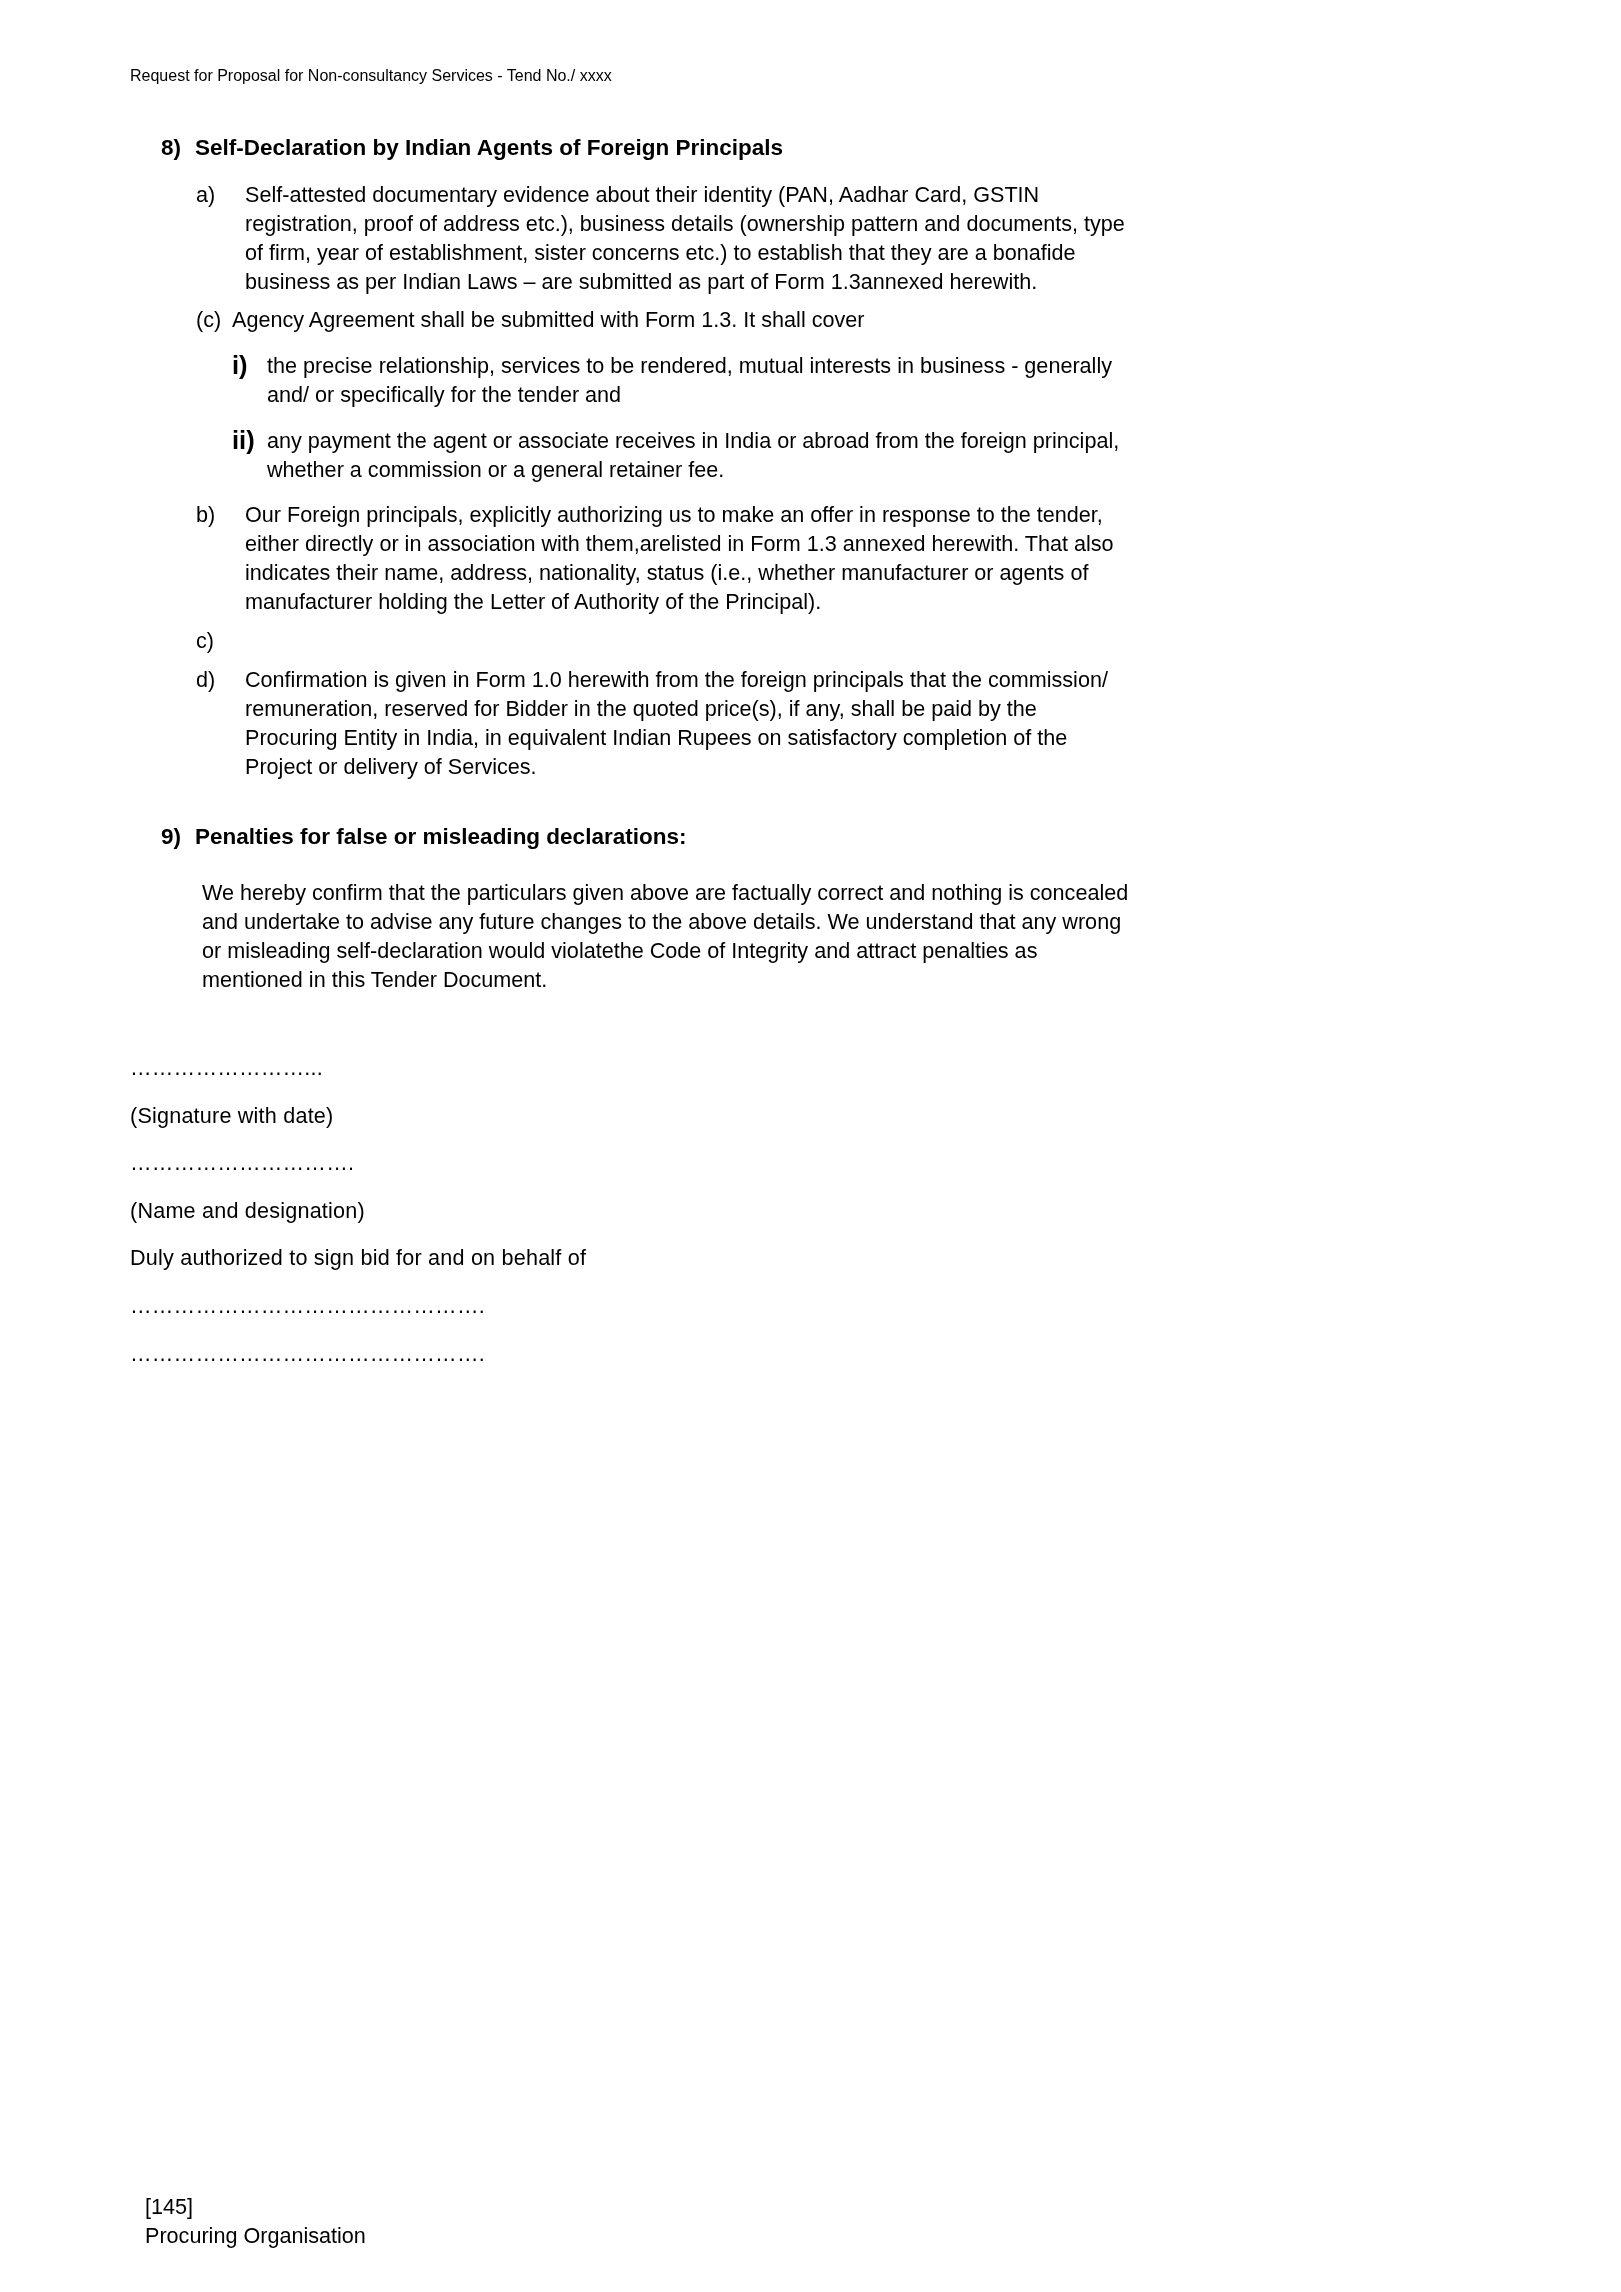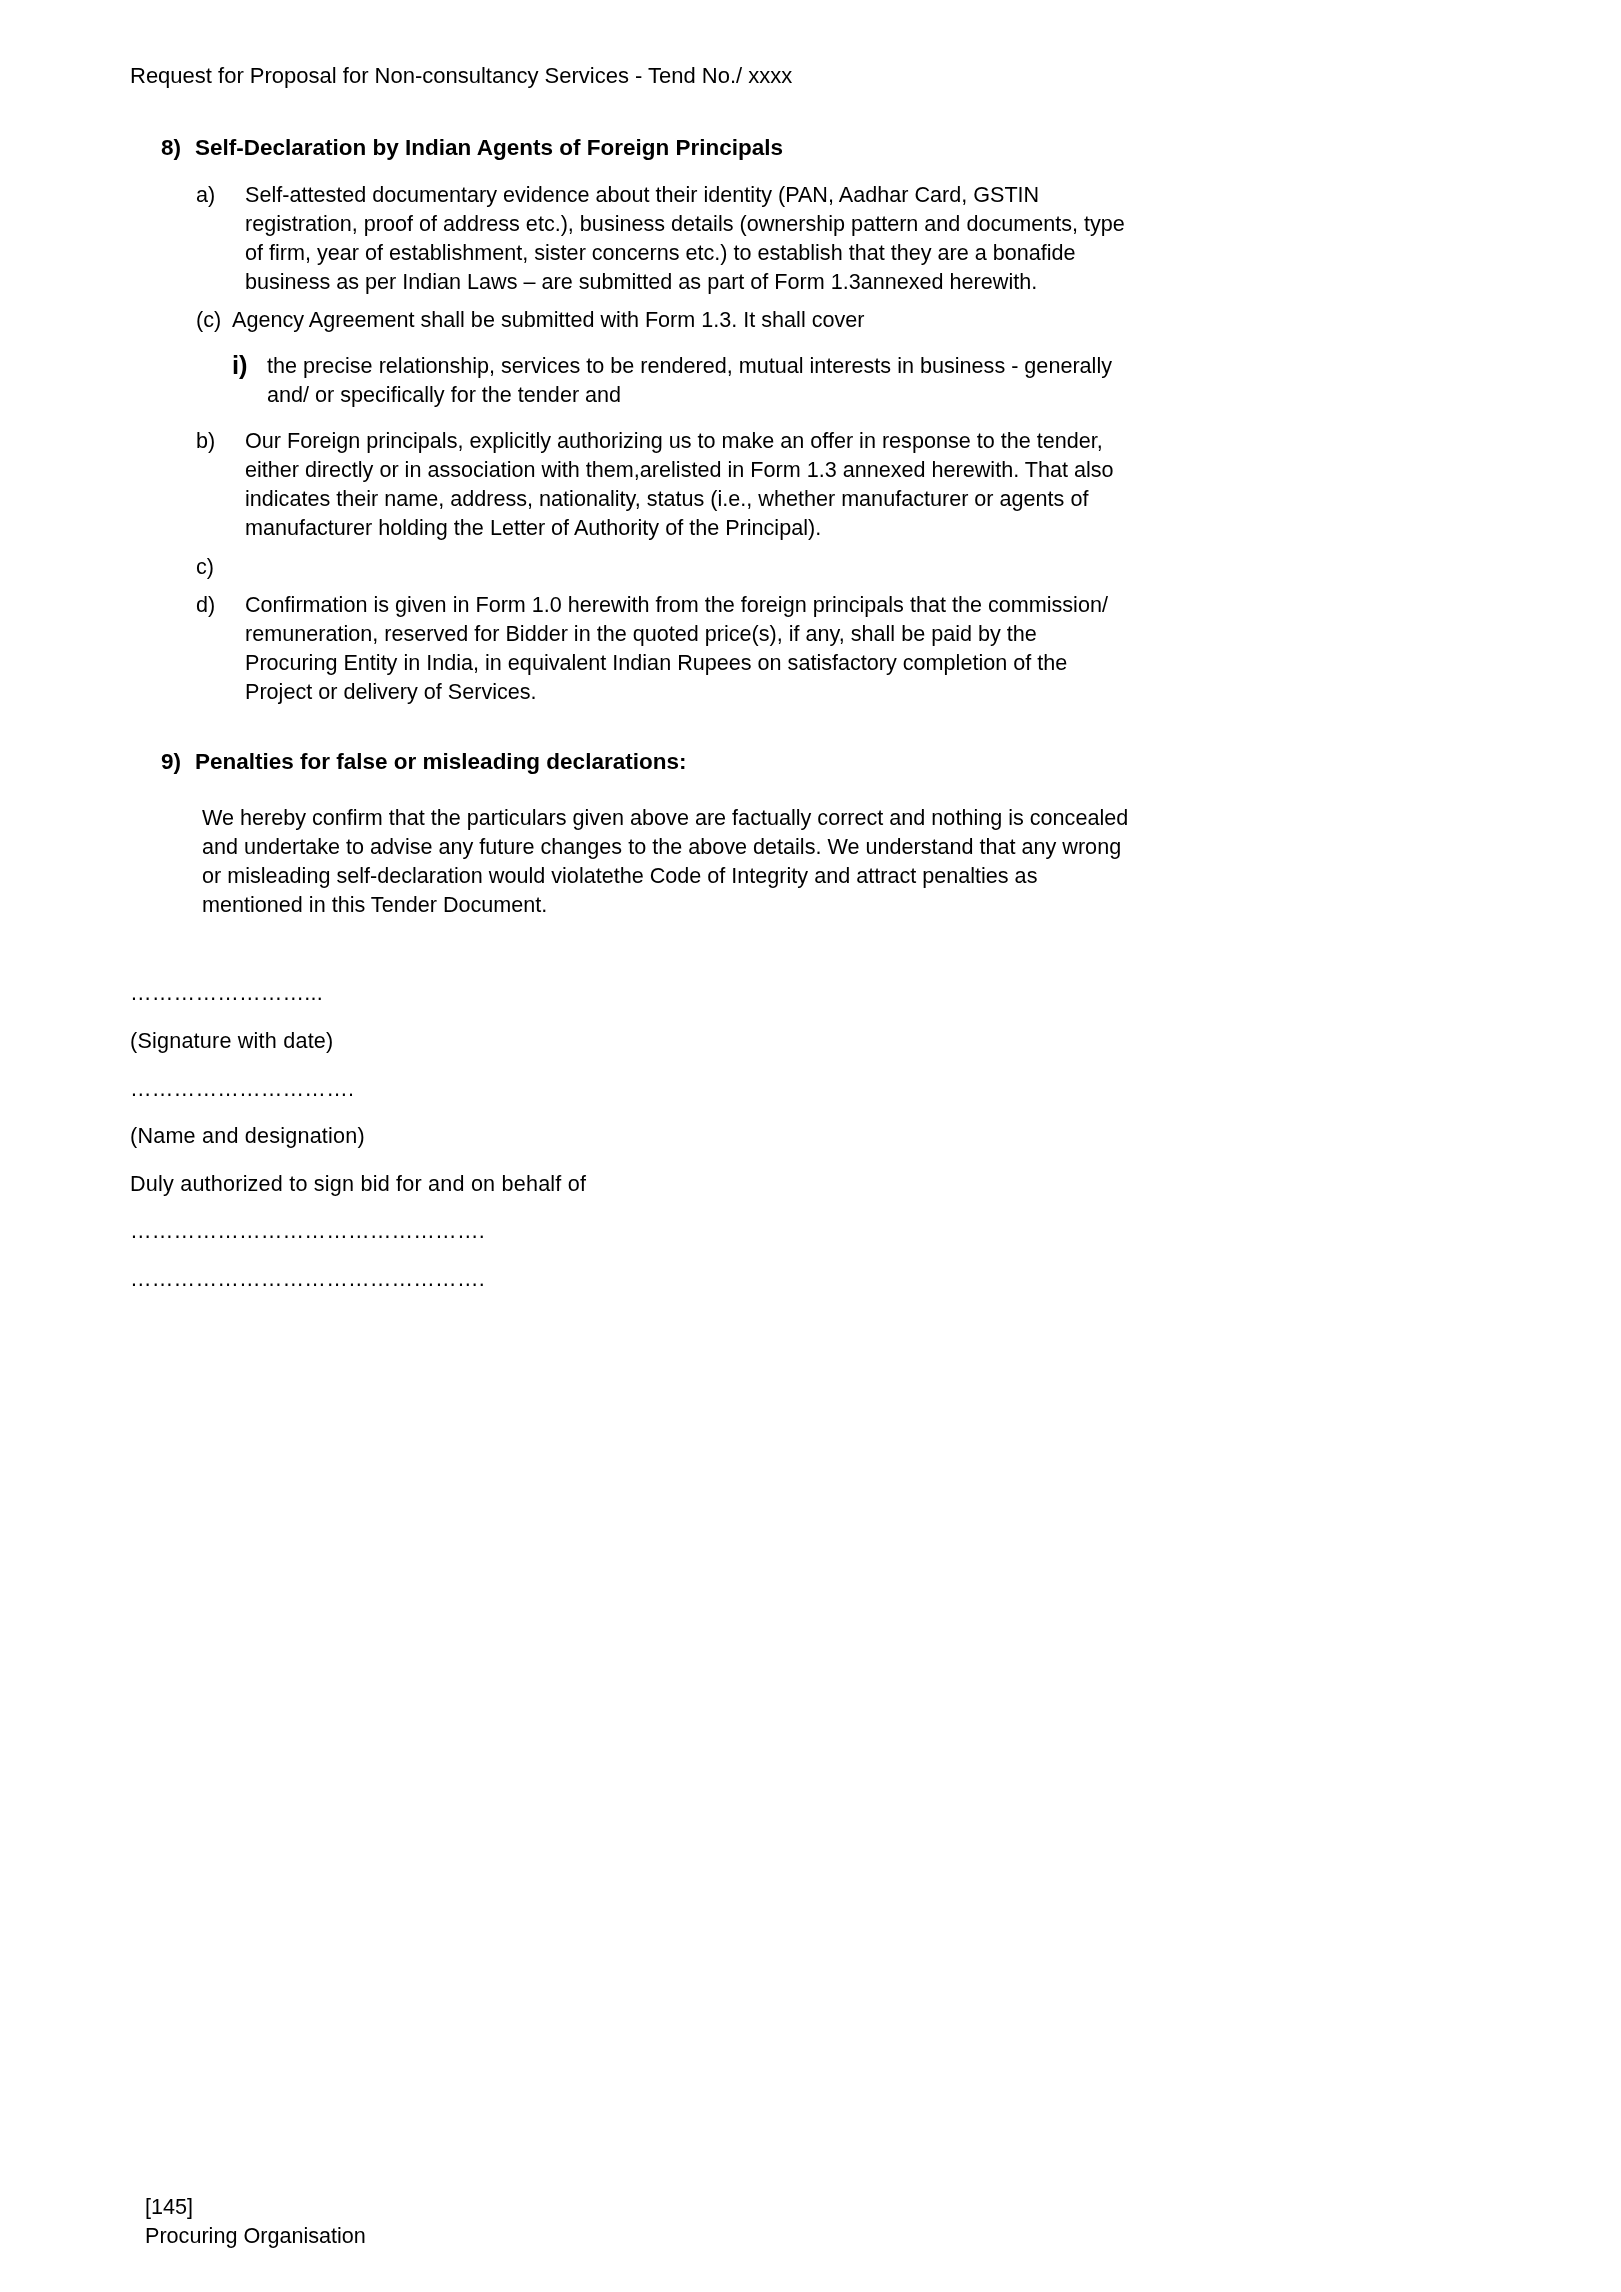--- a/index.html
+++ b/index.html
@@ -12,21 +12,21 @@
     overflow: hidden;
     color: #000000;
     font-family: "Liberation Sans", sans-serif;
     font-size: 21.6px;
     line-height: 29px;
   }
   .doc-header {
     position: absolute;
     top: 61px;
     left: 130px;
-    font-size: 22px;
+    font-size: 16px;
   }
   .content {
     position: absolute;
     top: 133px;
     left: 130px;
     width: 1006px;
   }
   .section-heading {
     display: flex;
     padding-left: 31px;
@@ -96,20 +96,24 @@
     <div class="item tight">
       <span class="marker">(c)</span>
       <div class="item-text">Agency Agreement shall be submitted with Form 1.3. It shall cover</div>
     </div>
 
     <div class="subitem">
       <span class="sub-marker">i)</span>
       <div class="item-text">the precise relationship, services to be rendered, mutual interests in business - generally and/ or specifically for the tender and</div>
     </div>
 
+    <div class="subitem">
+      <span class="sub-marker">ii)</span>
+      <div class="item-text">any payment the agent or associate receives in India or abroad from the foreign principal, whether a commission or a general retainer fee.</div>
+    </div>
 
     <div class="item">
       <span class="marker">b)</span>
       <div class="item-text">Our Foreign principals, explicitly authorizing us to make an offer in response to the tender, either directly or in association with them,arelisted in Form 1.3 annexed herewith. That also indicates their name, address, nationality, status (i.e., whether manufacturer or agents of manufacturer holding the Letter of Authority of the Principal).</div>
     </div>
 
     <div class="item">
       <span class="marker">c)</span>
     </div>
 

